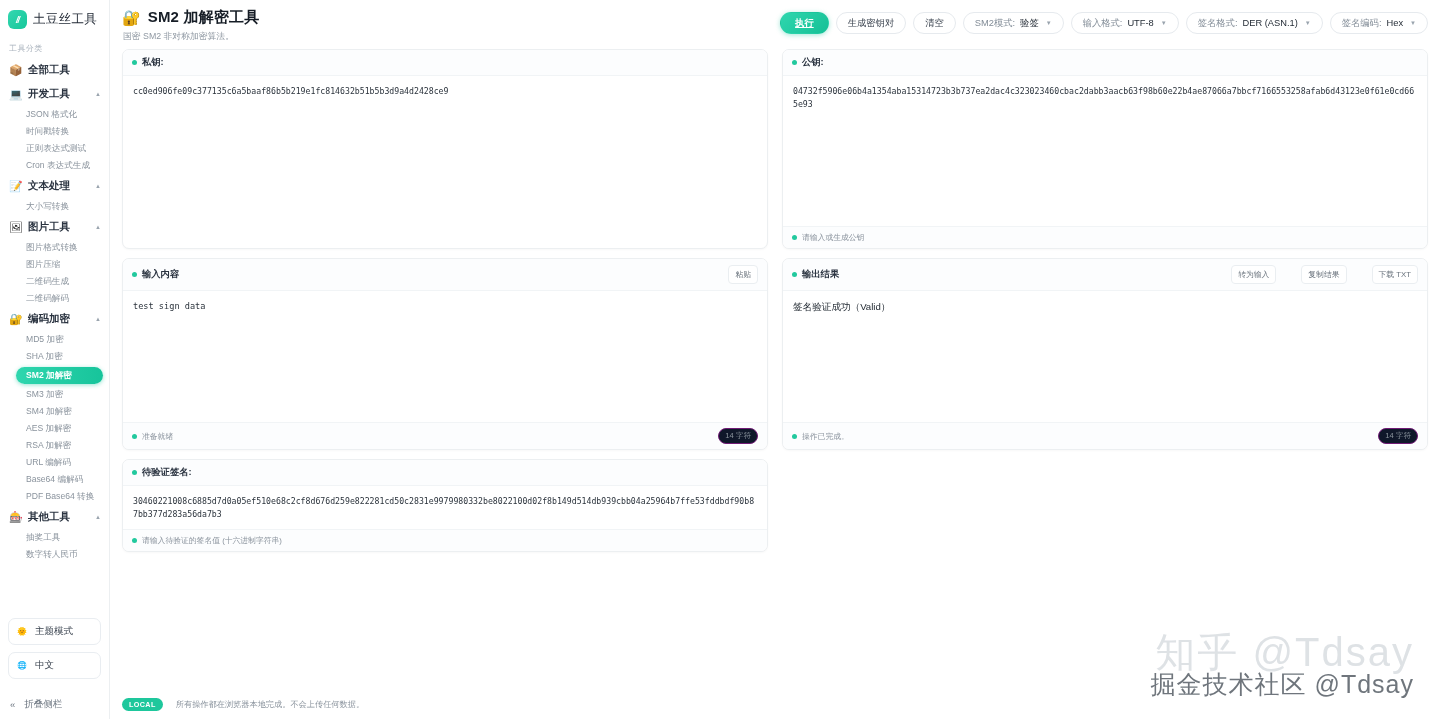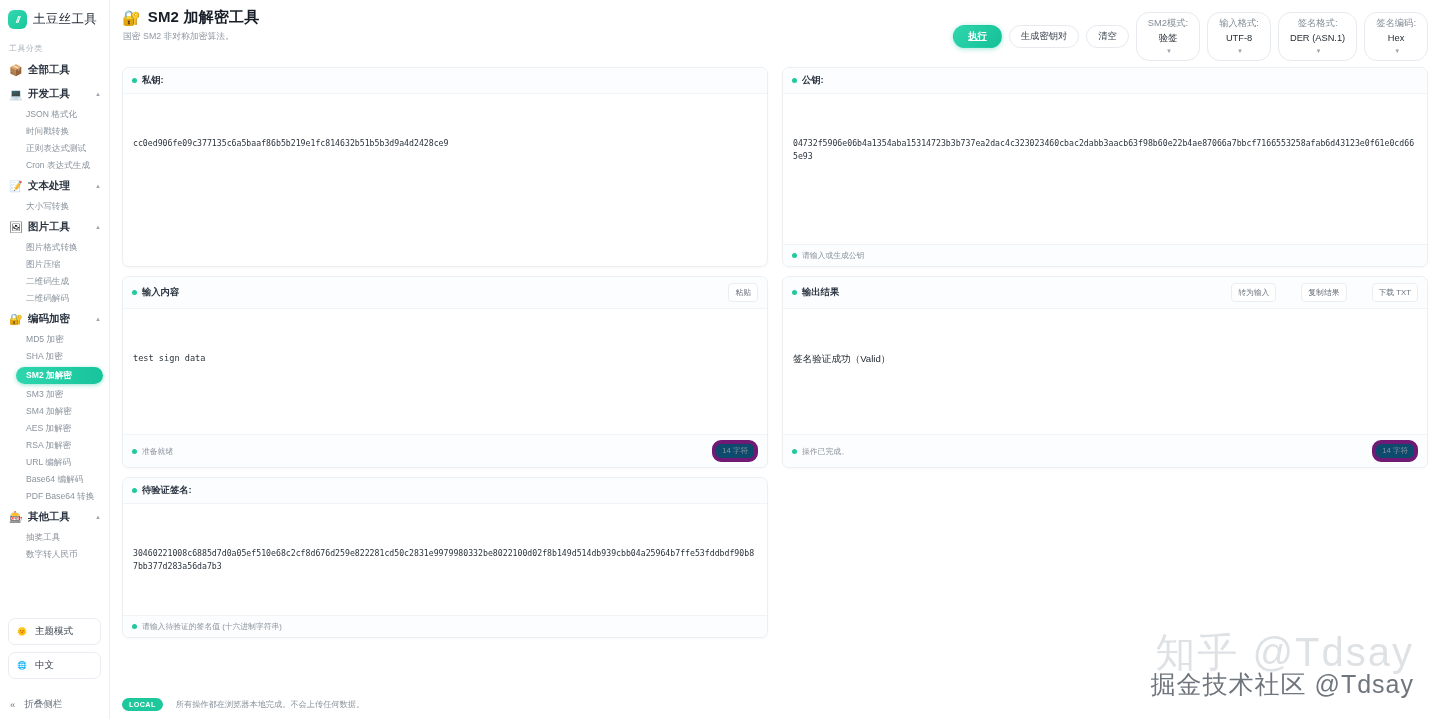--- a/index.html
+++ b/index.html
@@ -91,36 +91,35 @@
     border: 1px solid #e6eaee; background: #fff; border-radius: 13px;
     padding: 5px 11px; font-size: 9.3px; color: #39424e; cursor: pointer;
     white-space: nowrap; line-height: 1.1;
   }
   .btn.primary {
     background: linear-gradient(135deg,#2fd6ae,#15c096);
     border-color: transparent; color: #fff; font-weight: 700; padding: 5px 14px;
     box-shadow: 0 1px 5px rgba(23,196,155,.4);
     text-decoration: underline;
   }
-  .sel { display: flex; align-items: center; gap: 5px; flex-direction: column; }
+  .sel { display: flex; align-items: center; gap: 5px; }
   .sel .lbl { color: #828c97; }
   .sel .val { color: #242c36; }
   .chev { font-size: 6px; color: #9aa4ae; margin-left: 2px; }
 
   .grid {
     flex: 1 1 auto; padding: 0 12px 4px 12px;
     display: grid; grid-template-columns: 1fr 1fr;
     grid-template-rows: 200px 192px auto;
     gap: 9px 14px; align-content: start; overflow: hidden;
   }
   .card {
     border: 1px solid #eceff1; border-radius: 7px; background: #fff;
     display: flex; flex-direction: column; overflow: hidden;
     box-shadow: 0 1px 2px rgba(20,30,40,.03);
-    gap: 34px;
   }
   .card.span2 { grid-column: 1 / 2; }
   .card-head {
     display: flex; align-items: center; justify-content: space-between;
     padding: 6px 9px; border-bottom: 1px solid #f1f4f6; background: #fcfdfe;
     flex: 0 0 auto;
   }
   .card-head-l { display: flex; align-items: center; gap: 5px; }
   .gdot { width: 5px; height: 5px; border-radius: 50%; background: #22c99e; flex:0 0 5px;}
   .card-title { font-size: 9.3px; font-weight: 700; color: #2a3340; }
@@ -144,22 +143,22 @@
     font-family: "Liberation Sans", sans-serif; font-size: 9.6px; color: #1d252e;
   }
   .card-foot {
     display: flex; align-items: center; justify-content: space-between;
     padding: 5px 9px; border-top: 1px solid #f1f4f6; background: #fcfdfe;
     flex: 0 0 auto;
   }
   .foot-l { display: flex; align-items: center; gap: 5px; }
   .foot-txt { font-size: 7.8px; color: #8a939d; }
   .count {
-    font-size: 7.6px; color: #8a939d; border: 4px solid #701a75;
-    border-radius: 9px; padding: 2px 6px; background: #0c4a6e;
+    font-size: 7.6px; color: #8a939d; border: 1px solid #701a75;
+    border-radius: 9px; padding: 2px 6px; background: #0f172a;
   }
 
   .footer-note {
     display: flex; align-items: center; gap: 13px;
     padding: 5px 12px 8px 12px; flex: 0 0 auto;
   }
   .local-badge {
     background: #1ec79c; color: #fff; font-size: 7.2px; font-weight: 700;
     border-radius: 8px; padding: 2px 7px; letter-spacing: .4px;
   }

